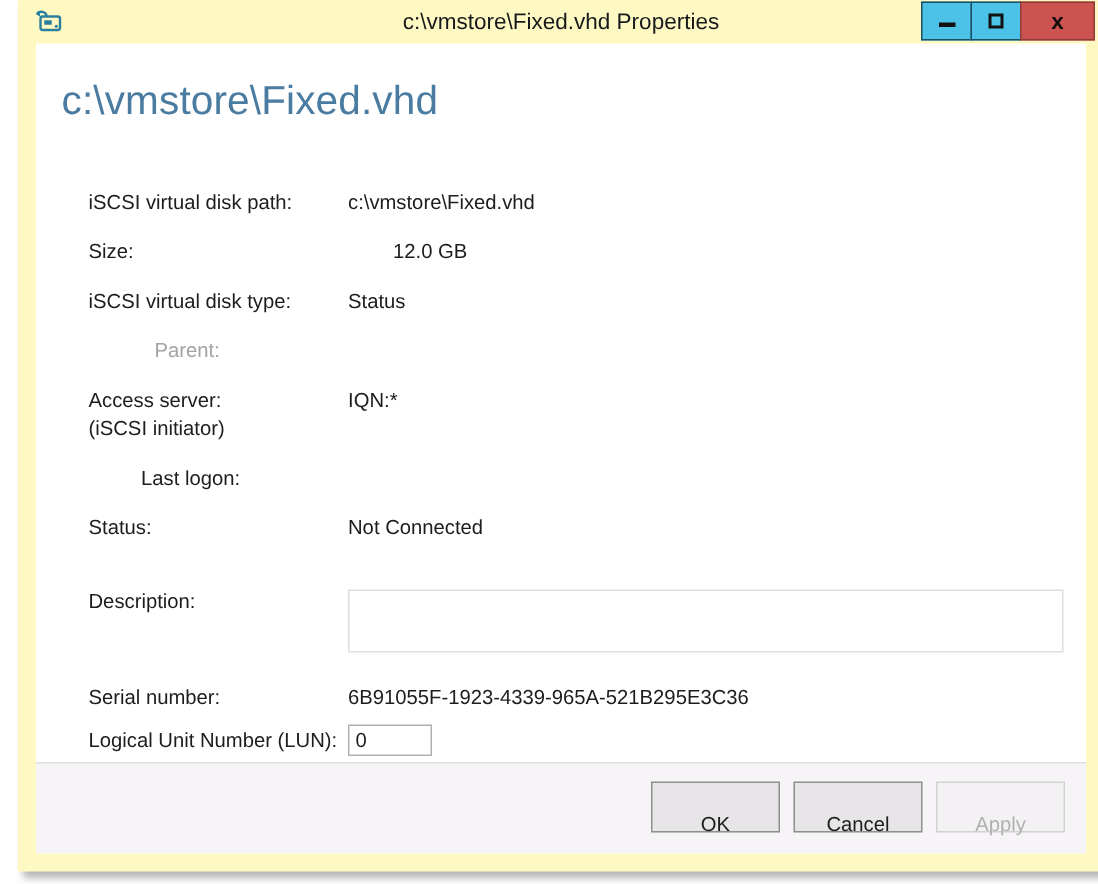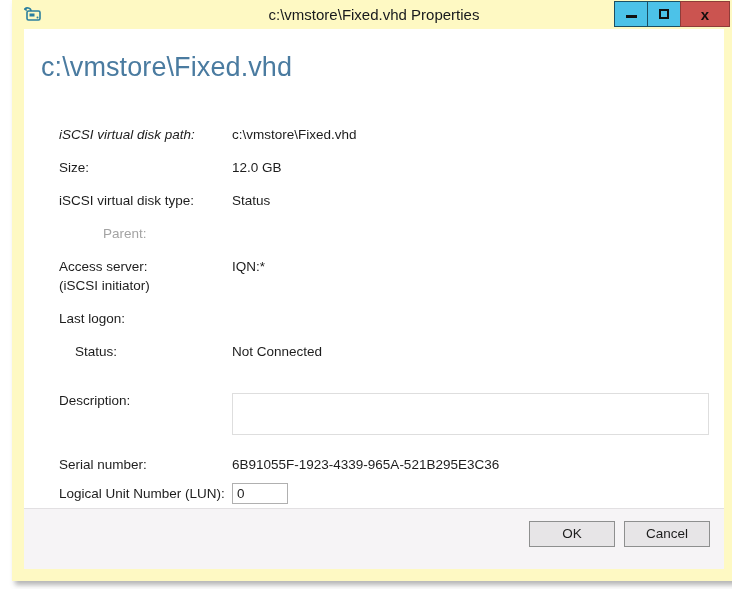--- a/index.html
+++ b/index.html
@@ -197,21 +197,21 @@
   .dlgbtn {
     width: 86px;
     height: 26px;
     box-sizing: border-box;
     border: 1px solid #8e8f8f;
     background: #e7e5e7;
     font-family: "Liberation Sans", sans-serif;
     font-size: 13.5px;
     color: #1d1d1d;
     cursor: default;
-    padding: 0;
+    padding: 16px;
     line-height: 24px;
     text-align: center;
   }
   .dlgbtn.disabled {
     border-color: #d3d2d3;
     color: #b2b1b2;
     background: #f3f1f3;
   }
 </style>
 </head>
@@ -244,52 +244,52 @@
         <span class="glyph-close">x</span>
       </button>
     </div>
   </div>
 
   <div id="content">
 
     <div id="page-heading">c:\vmstore\Fixed.vhd</div>
 
     <div class="row">
-      <span class="lbl" style="top:98px;font-style:italic;">iSCSI virtual disk path:</span>
+      <span class="lbl" style="top:98px;">iSCSI virtual disk path:</span>
       <span class="val" style="top:98px;">c:\vmstore\Fixed.vhd</span>
     </div>
 
     <div class="row">
       <span class="lbl" style="top:131px;">Size:</span>
-      <span class="val" style="top:131px;">12.0 GB</span>
+      <span class="val" style="top:131px;margin-left:30px;">12.0 GB</span>
     </div>
 
     <div class="row">
       <span class="lbl" style="top:164px;text-align:right;">iSCSI virtual disk type:</span>
       <span class="val" style="top:164px;">Status</span>
     </div>
 
     <div class="row">
       <span class="lbl dim" style="top:197px;">Parent:</span>
       <span class="val" style="top:197px;"></span>
     </div>
 
     <div class="row">
       <span class="lbl" style="top:230px;">Access server:</span>
       <span class="lbl" style="top:249px;">(iSCSI initiator)</span>
       <span class="val" style="top:230px;">IQN:*</span>
     </div>
 
     <div class="row">
-      <span class="lbl" style="top:282px;">Last logon:</span>
+      <span class="lbl" style="top:282px;margin-left:35px;">Last logon:</span>
       <span class="val" style="top:282px;"></span>
     </div>
 
     <div class="row">
-      <span class="lbl" style="top:315px;margin-left:16px;">Status:</span>
+      <span class="lbl" style="top:315px;">Status:</span>
       <span class="val" style="top:315px;">Not Connected</span>
     </div>
 
     <div class="row">
       <span class="lbl" style="top:348px;margin-top:16px;">Description:</span>
     </div>
     <textarea id="description-input" placeholder="" style=""></textarea>
 
     <div class="row">
       <span class="lbl" style="top:428px;">Serial number:</span>
@@ -298,17 +298,18 @@
 
     <div class="row">
       <span class="lbl" style="top:457px;">Logical Unit Number (LUN):</span>
     </div>
     <input id="lun-input" type="text" value="0" style="">
 
     <div id="footer">
       <div id="footer-buttons">
         <button class="dlgbtn">OK</button>
         <button class="dlgbtn">Cancel</button>
+        <button class="dlgbtn disabled" disabled="">Apply</button>
       </div>
     </div>
 
   </div>
 </div>
 
 </body></html>

